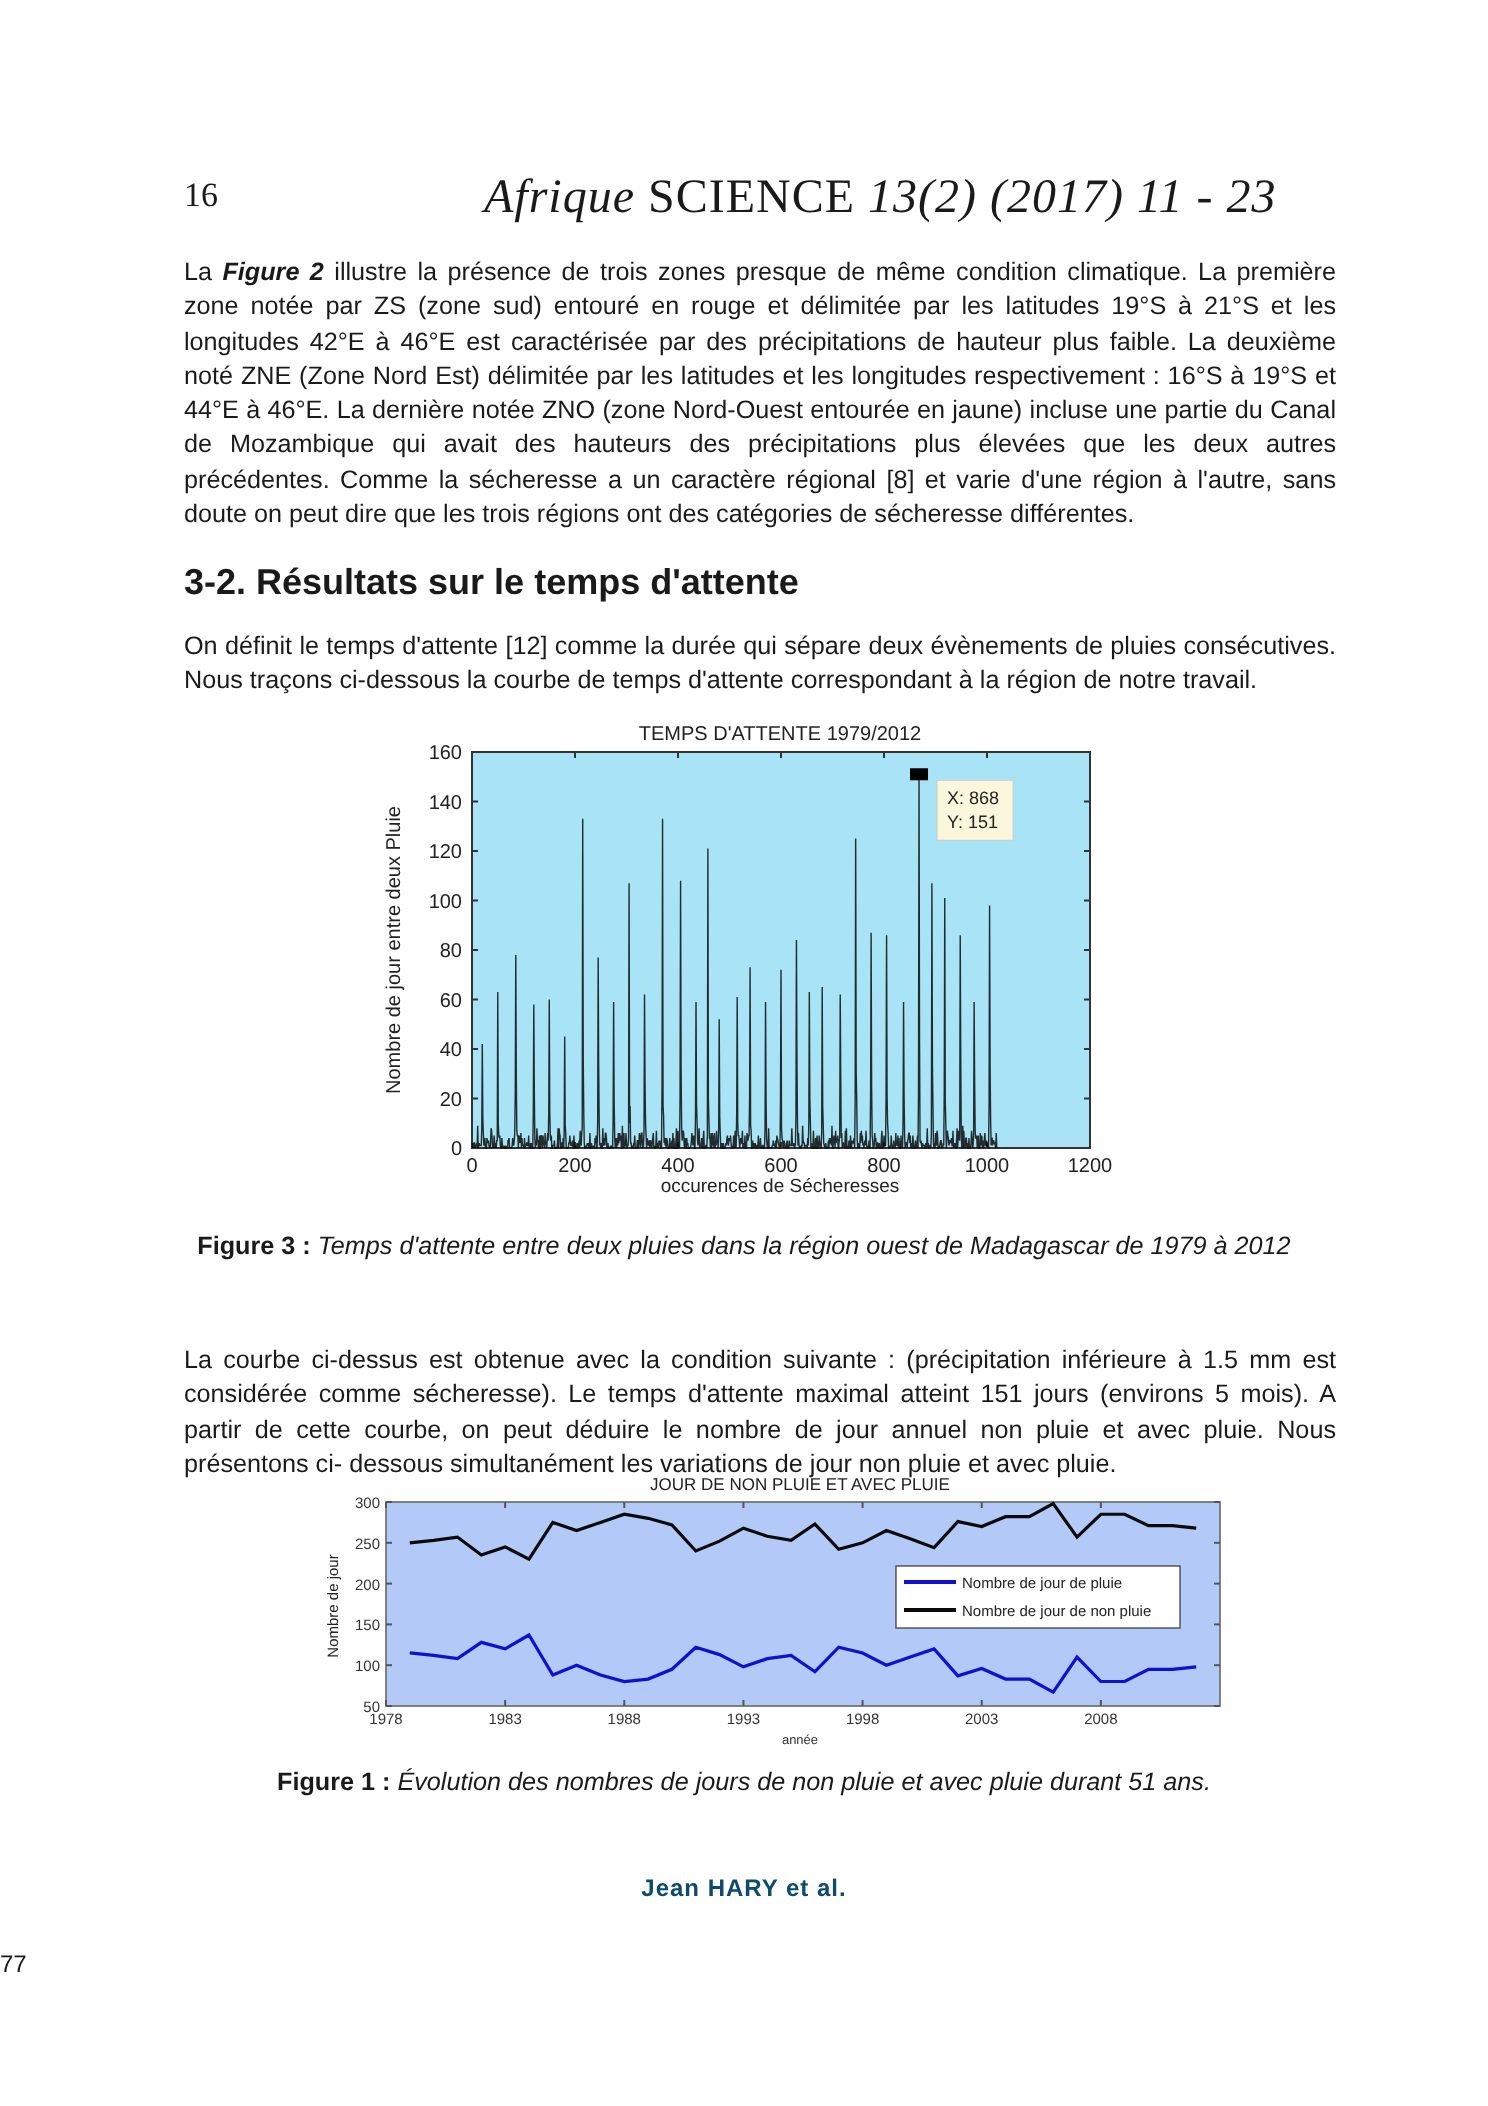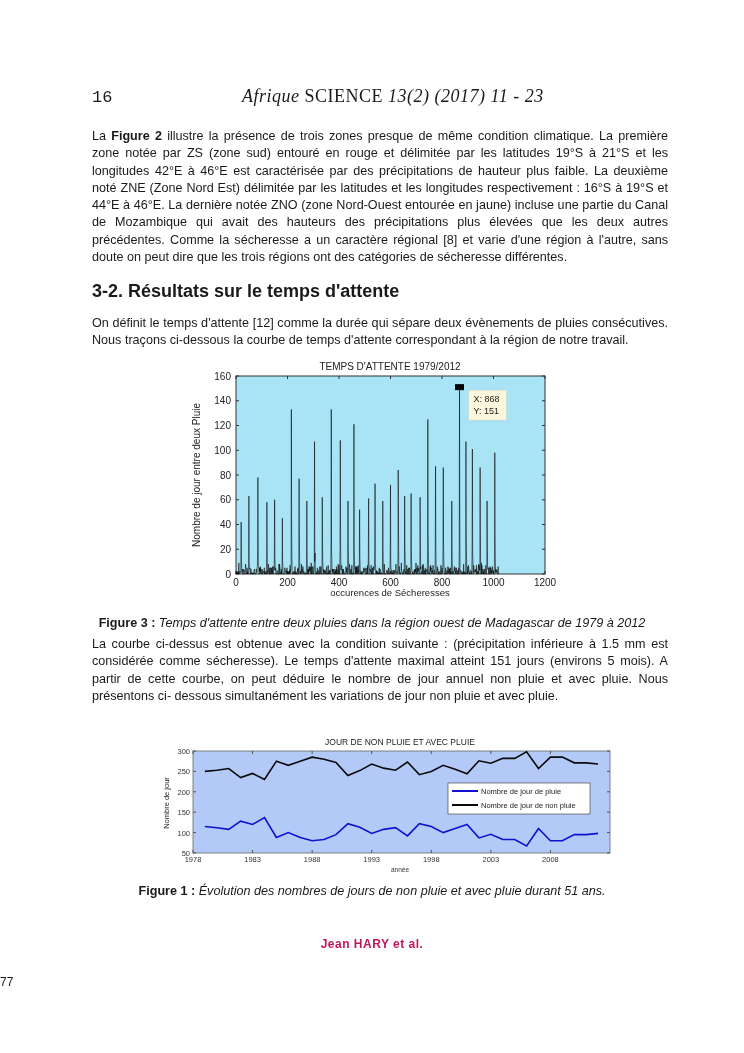--- a/index.html
+++ b/index.html
@@ -1,30 +1,30 @@
 <!DOCTYPE html>
 <html><head>
 <meta charset="utf-8">
 <style>
   html, body { margin:0; padding:0; background:#ffffff; }
   body { width:744px; height:1053px; position:relative; overflow:hidden;
          font-family:"Liberation Sans Narrow","Liberation Sans", sans-serif; color:#1a1a1a; }
   .abs { position:absolute; }
-  .hdr-num { left:92px; top:88px; font-family:Liberation Mono, monospace; font-size:17px; }
-  .hdr-journal { left:242px; top:86px; font-family:"Liberation Serif", serif; font-size:18px; letter-spacing:0.5px; }
+  .hdr-num { left:92px; top:88px; font-family:Liberation Serif, serif; font-size:17px; }
+  .hdr-journal { left:242px; top:86px; font-family:"Liberation Serif", serif; font-size:24px; letter-spacing:0.5px; }
   .hdr-journal .it { font-style:italic; }
   .para { left:92px; width:576px; font-size:12.6px; line-height:17.3px; text-align:justify;
           font-family:"Liberation Sans", sans-serif; transform-origin:left top; }
   .para p { margin:0; }
-  .para b.fig { }
+  .para b.fig { font-style:italic; }
   .section { left:92px; top:281px; font-size:18px; font-weight:bold; font-family:"Liberation Sans", sans-serif; }
   .caption { width:744px; left:0; text-align:center; font-size:12.6px; font-family:"Liberation Sans", sans-serif; }
   .caption .lab { font-weight:bold; font-style:normal; }
   .caption .txt { font-style:italic; }
-  .author { width:744px; left:0; top:937px; text-align:center; font-weight:bold; color:#be185d;
+  .author { width:744px; left:0; top:937px; text-align:center; font-weight:bold; color:#0c4a6e;
             font-size:12px; font-family:"Liberation Sans", sans-serif; letter-spacing:0.5px; }
   .pagenum { width:744px; left:0; top:975px; font-size:12px; font-family:"Liberation Sans", sans-serif; }
   svg text { font-family:"Liberation Sans", sans-serif; }
 </style>
 </head>
 <body>
 
 <div class="abs hdr-num">16</div>
 <div class="abs hdr-journal">
   <span class="it">Afrique</span>
@@ -141,21 +141,21 @@
     <rect id="tipbox" width="38" height="30" fill="#fbf7dc" stroke="#ccc" stroke-width="0.5" x="288.51" y="35.13750000000002"></rect>
     <text id="tipx" font-size="9" fill="#222" x="293.51" y="47.13750000000002">X: 868</text>
     <text id="tipy" font-size="9" fill="#222" x="293.51" y="59.13750000000002">Y: 151</text>
   </g>
 </svg>
 
 <div class="abs caption" style="top:616px;">
   <span class="lab">Figure 3 : </span><span class="txt">Temps d'attente entre deux pluies dans la région ouest de Madagascar de 1979 à 2012</span>
 </div>
 
-<div class="abs para" style="top:636px;">
+<div class="abs para" style="top:672px;">
   <p>La courbe ci-dessus est obtenue avec la condition suivante : (précipitation inférieure à 1.5 mm est considérée comme sécheresse). Le temps d'attente maximal atteint 151 jours (environs 5 mois). A partir de cette courbe, on peut déduire le nombre de jour annuel non pluie et avec pluie. Nous présentons ci- dessous simultanément les variations de jour non pluie et avec pluie.</p>
 </div>
 
 <svg class="abs" style="left:150px; top:733px;" width="470" height="140" id="chart2">
   <text x="250" y="12" font-size="8.5" text-anchor="middle" fill="#222">JOUR DE NON PLUIE ET AVEC PLUIE</text>
   <rect id="c2bg" x="43" y="18" width="417" height="102" stroke="#666" stroke-width="0.8" fill="#b3c9f7"></rect>
   <g id="c2-yticks">
       <line x1="43" x2="46" y1="120" y2="120" stroke="#555"></line>
       <line x1="457" x2="460" y1="120" y2="120" stroke="#555"></line>
       <text x="40" y="123" font-size="7.5" text-anchor="end" fill="#333">50</text>

